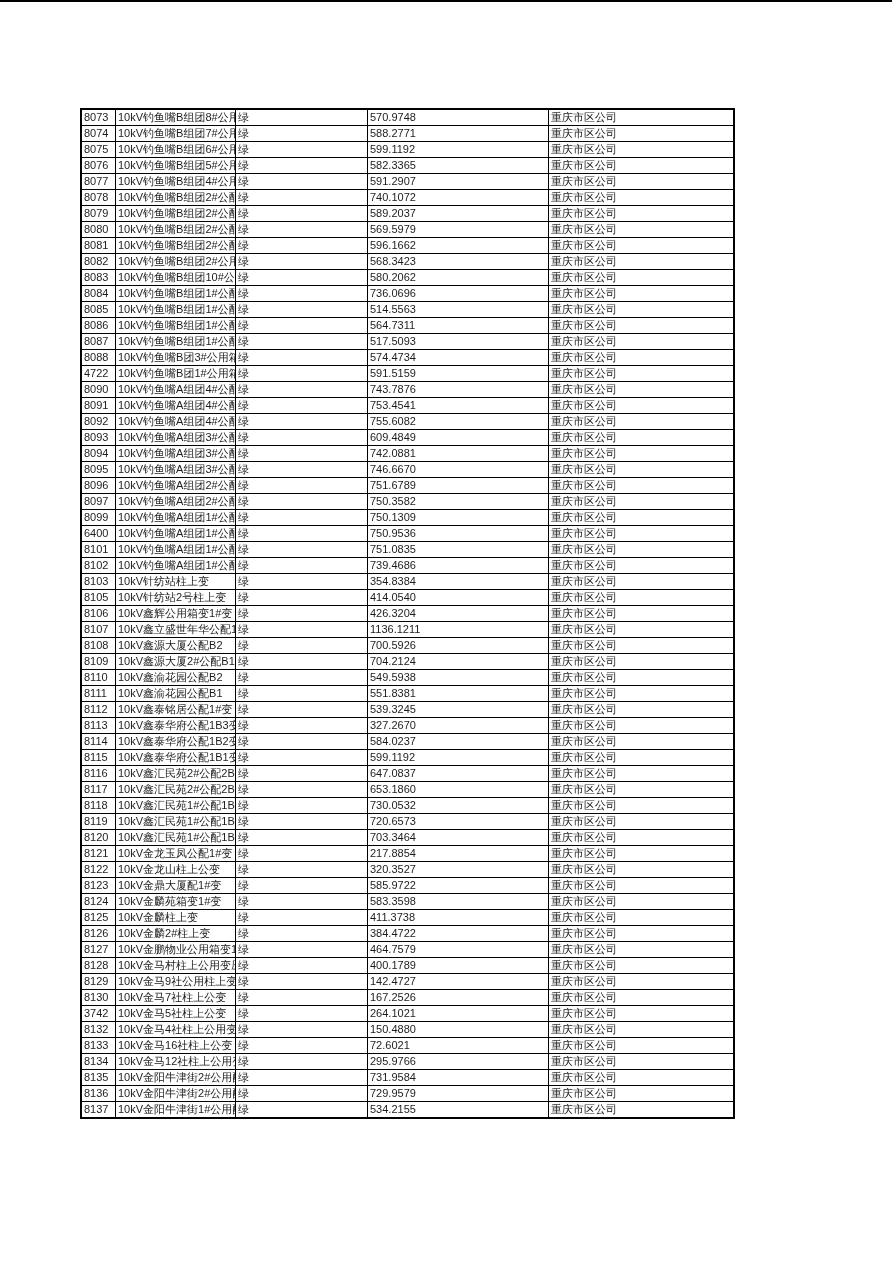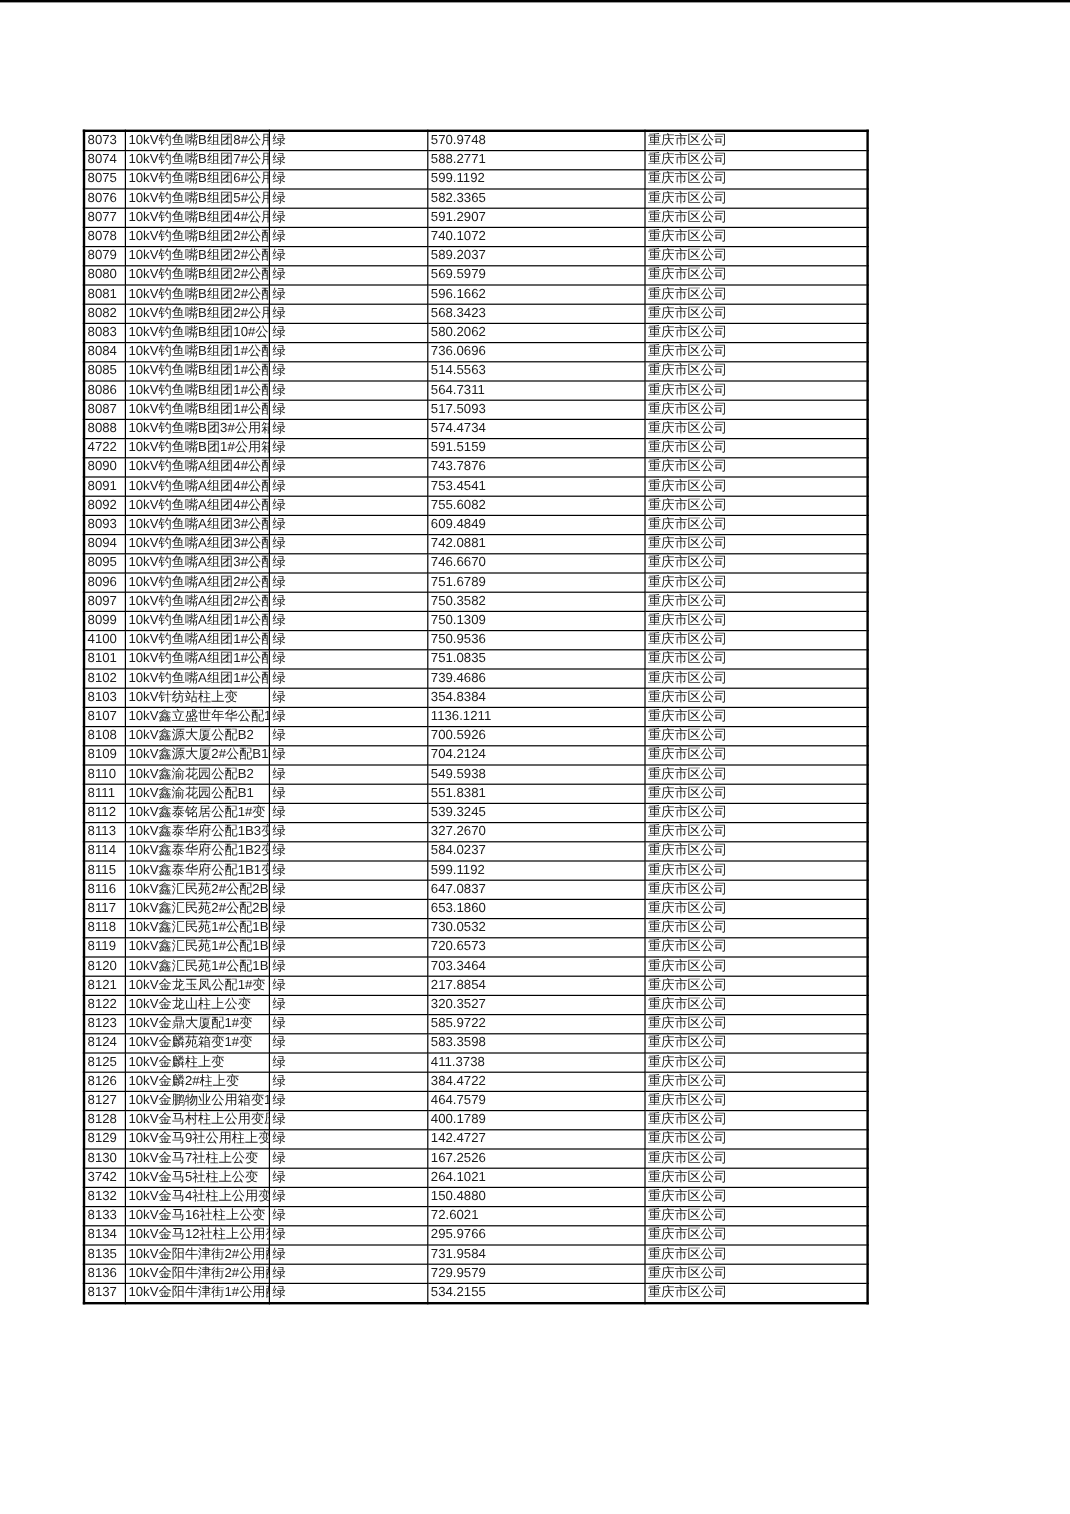--- a/index.html
+++ b/index.html
@@ -17,21 +17,21 @@
   .top-rule {
     position: absolute;
     top: 0;
     left: 0;
     width: 892px;
     height: 2px;
     background: #000000;
   }
   table.sheet {
     position: absolute;
-    left: 69px;
+    left: 80px;
     top: 108px;
     width: 647px;
     border-collapse: collapse;
     table-layout: fixed;
     border: 2px solid #000000;
   }
   table.sheet td {
     border: 1px solid #000000;
     height: 15px;
     line-height: 15px;
@@ -231,21 +231,21 @@
     <td class="c-company">重庆市区公司</td>
   </tr>
       <tr>
     <td class="c-id">8099</td>
     <td class="c-name">10kV钓鱼嘴A组团1#公配</td>
     <td class="c-status">绿</td>
     <td class="c-value">750.1309</td>
     <td class="c-company">重庆市区公司</td>
   </tr>
       <tr>
-    <td class="c-id">4100</td>
+    <td class="c-id">6400</td>
     <td class="c-name">10kV钓鱼嘴A组团1#公配</td>
     <td class="c-status">绿</td>
     <td class="c-value">750.9536</td>
     <td class="c-company">重庆市区公司</td>
   </tr>
       <tr>
     <td class="c-id">8101</td>
     <td class="c-name">10kV钓鱼嘴A组团1#公配</td>
     <td class="c-status">绿</td>
     <td class="c-value">751.0835</td>
@@ -256,20 +256,34 @@
     <td class="c-name">10kV钓鱼嘴A组团1#公配</td>
     <td class="c-status">绿</td>
     <td class="c-value">739.4686</td>
     <td class="c-company">重庆市区公司</td>
   </tr>
       <tr>
     <td class="c-id">8103</td>
     <td class="c-name">10kV针纺站柱上变</td>
     <td class="c-status">绿</td>
     <td class="c-value">354.8384</td>
+    <td class="c-company">重庆市区公司</td>
+  </tr>
+      <tr>
+    <td class="c-id">8105</td>
+    <td class="c-name">10kV针纺站2号柱上变</td>
+    <td class="c-status">绿</td>
+    <td class="c-value">414.0540</td>
+    <td class="c-company">重庆市区公司</td>
+  </tr>
+      <tr>
+    <td class="c-id">8106</td>
+    <td class="c-name">10kV鑫辉公用箱变1#变</td>
+    <td class="c-status">绿</td>
+    <td class="c-value">426.3204</td>
     <td class="c-company">重庆市区公司</td>
   </tr>
       <tr>
     <td class="c-id">8107</td>
     <td class="c-name">10kV鑫立盛世年华公配1#</td>
     <td class="c-status">绿</td>
     <td class="c-value">1136.1211</td>
     <td class="c-company">重庆市区公司</td>
   </tr>
       <tr>

